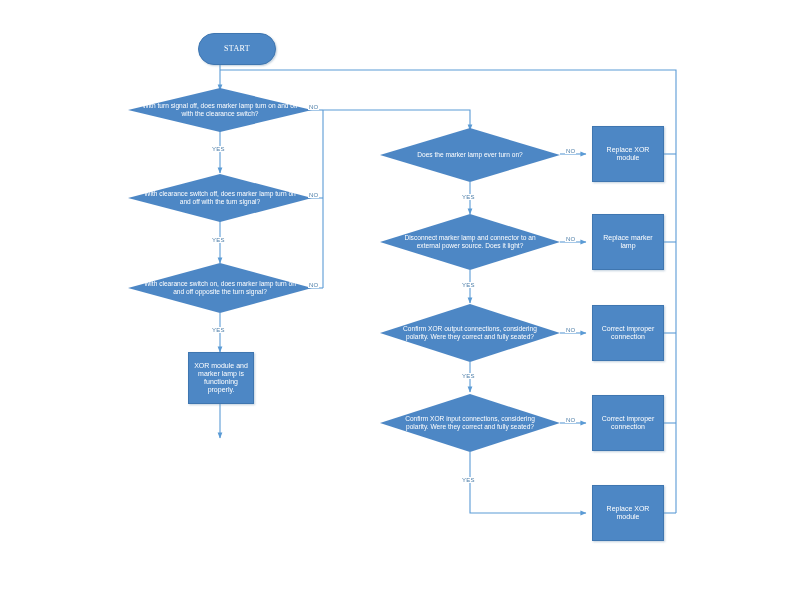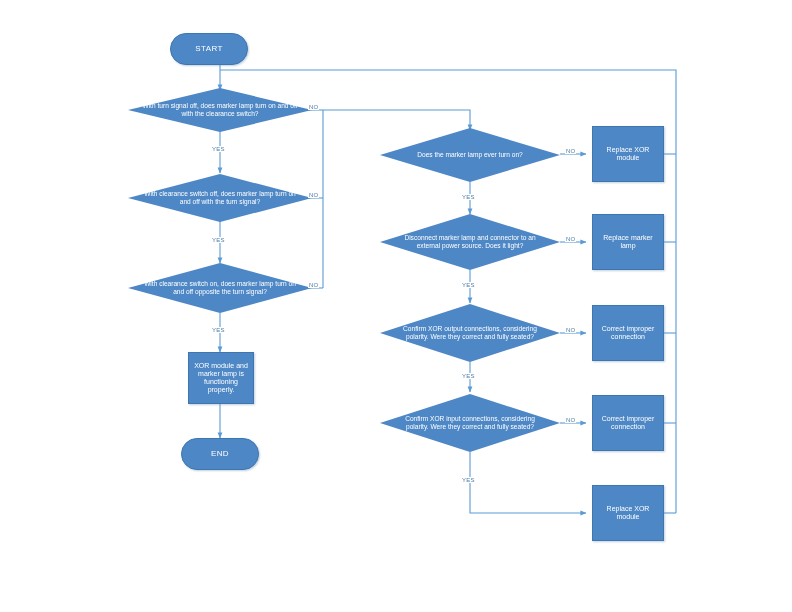--- a/index.html
+++ b/index.html
@@ -134,21 +134,21 @@
 
       <path d="M664,154 L676,154"></path>
       <path d="M664,242 L676,242"></path>
       <path d="M664,333 L676,333"></path>
       <path d="M664,423 L676,423"></path>
       <path d="M664,513 L676,513"></path>
       <path d="M676,513 L676,70 L220,70"></path>
     </g>
   </svg>
 
-  <div class="node terminator" style="left:170px; top:33px; width:78px; height:32px;">
+  <div class="node terminator" style="left:198px; top:33px; width:78px; height:32px;font-family:Liberation Serif, serif;">
     <span>START</span>
   </div>
 
   <div class="node decision" style="left:128px; top:88px; width:184px; height:44px;">
     <div class="dshape"></div>
     <span class="dmlabel">With turn signal off, does marker lamp turn on and off with the clearance switch?</span>
   </div>
 
   <div class="node decision" style="left:128px; top:174px; width:184px; height:48px;">
     <div class="dshape"></div>
@@ -157,23 +157,20 @@
 
   <div class="node decision" style="left:128px; top:263px; width:184px; height:50px;">
     <div class="dshape"></div>
     <span class="dmlabel">With clearance switch on, does marker lamp turn on and off opposite the turn signal?</span>
   </div>
 
   <div class="node process" style="left:188px; top:352px; width:66px; height:52px;">
     <span>XOR module and marker lamp is functioning properly.</span>
   </div>
 
-  <div class="node terminator" style="left:181px; top:438px; width:78px; height:32px;">
-    <span>END</span>
-  </div>
 
   <div class="node decision" style="left:380px; top:128px; width:180px; height:54px;">
     <div class="dshape"></div>
     <span class="dmlabel">Does the marker lamp ever turn on?</span>
   </div>
 
   <div class="node decision" style="left:380px; top:214px; width:180px; height:56px;">
     <div class="dshape"></div>
     <span class="dmlabel">Disconnect marker lamp and connector to an external power source. Does it light?</span>
   </div>

